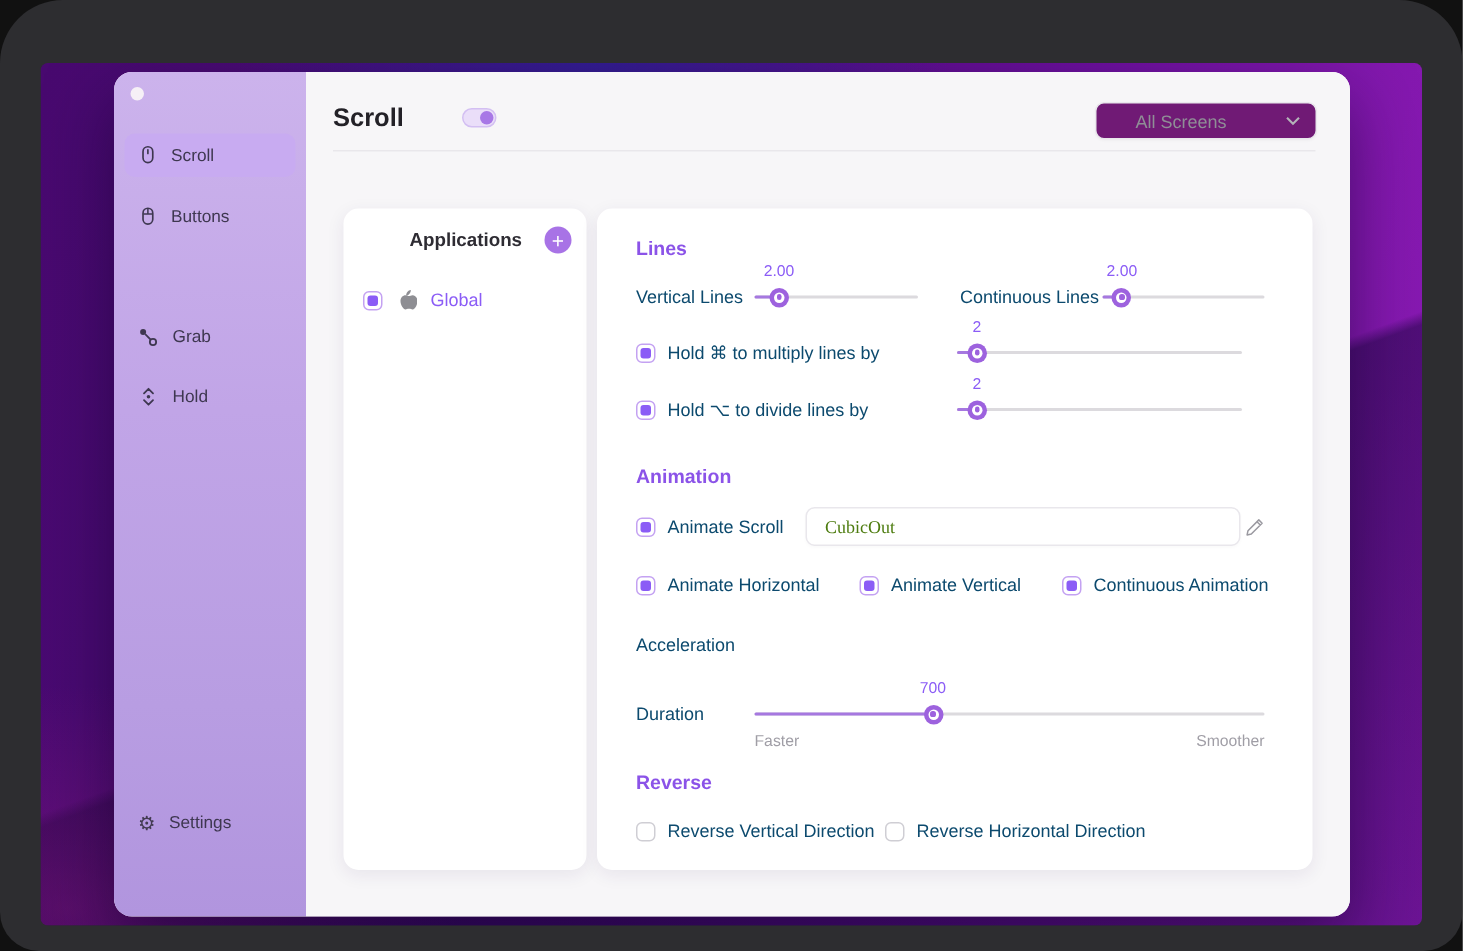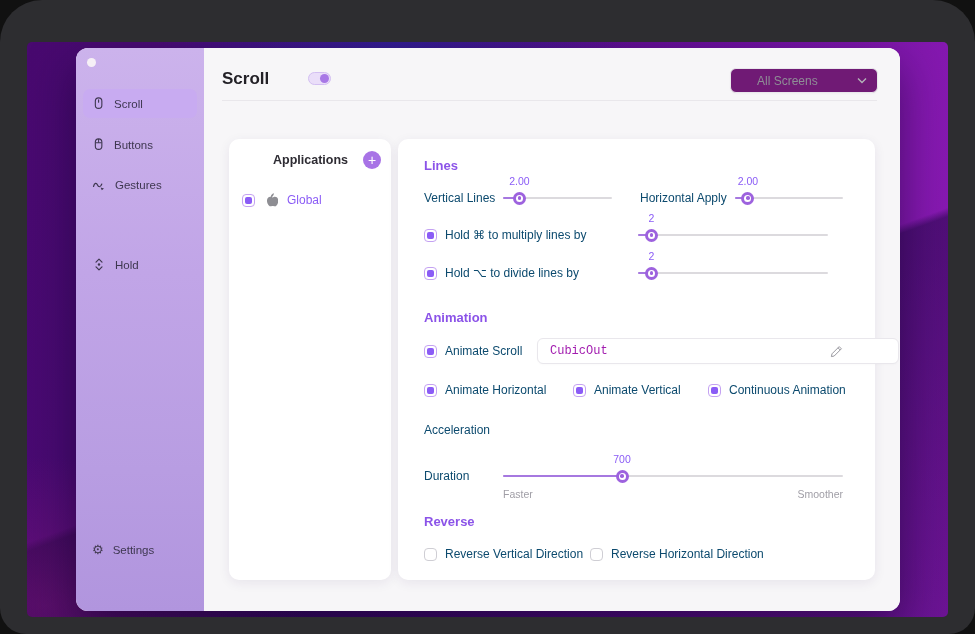--- a/index.html
+++ b/index.html
@@ -53,22 +53,22 @@
   
   .slider { position:absolute; height:20px;text-align:center; }
   .s-track { position:absolute; left:0; right:0; top:9px; height:2px; border-radius:1px; background:#dcdade; }
   .s-fill { position:absolute; left:0; top:9px; height:2px; border-radius:1px; background:#a678e0; width:var(--pct,0%); }
   .s-thumb { position:absolute; top:6.5px; left:var(--pct,0%); width:7px; height:7px; margin-left:-3.5px; border-radius:50%;
     background:#fff; box-shadow:0 0 0 3px #9d62de; display:flex; align-items:center; justify-content:center; }
   .s-dot { width:3.5px; height:3.5px; border-radius:50%; background:#9d62de; }
   .s-value { position:absolute; top:-13px; left:var(--pct,0%); transform:translateX(-50%); font-size:10.5px; color:#8b5cf6; white-space:nowrap; }
   .s-min { position:absolute; left:0; top:22px; font-size:10.5px; color:#a09ea6; }
   .s-max { position:absolute; right:0; top:22px; font-size:10.5px; color:#a09ea6; }
-  .txt-input { position:absolute; left:139px; top:199px; width:362px; height:26px; background:#fff; border:1px solid #e9e7ec; border-radius:6px;
-    font-size:12px; color:#a21caf; padding:0 30px 0 12px; font-family:Liberation Mono, monospace; box-shadow:0 1px 2px rgba(0,0,0,.02); }
+  .txt-input { position:absolute; left:139px; top:199px; width:290px; height:26px; background:#fff; border:1px solid #e9e7ec; border-radius:6px;
+    font-size:12px; color:#4d7c0f; padding:0 30px 0 12px; font-family:Liberation Serif, serif; box-shadow:0 1px 2px rgba(0,0,0,.02); }
   .pencil { position:absolute; left:432px; top:206px; color:#9a99a0; }
 </style>
 </head>
 <body>
 
 <div class="bezel">
  <div class="screen">
   <div class="window">
 
    <aside class="sidebar">
@@ -84,28 +84,29 @@
 
      <div class="side-item" style="top:82px">
        <svg width="13" height="15" viewBox="0 0 14 15">
          <rect x="3.6" y="1.4" width="7" height="11.4" rx="3.5" fill="none" stroke="#3e3750" stroke-width="1.2"></rect>
          <line x1="7.1" y1="1.6" x2="7.1" y2="5.6" stroke="#3e3750" stroke-width="1.1"></line>
          <line x1="3.8" y1="5.6" x2="10.4" y2="5.6" stroke="#3e3750" stroke-width="1.1"></line>
        </svg>
        <span>Buttons</span>
      </div>
 
-     <div class="side-item" style="top:122px">
+
+     <div class="side-item" style="top:162px">
        <svg width="14" height="14" viewBox="0 0 14 14">
-         <path d="M1.5 8.5 C2.5 4.5 4.5 4.5 5.5 7 S8.5 9.5 9.8 6" fill="none" stroke="#3e3750" stroke-width="1.2" stroke-linecap="round"></path>
-         <path d="M8.6 9.6 l3.4 1 -2.2 1.6 z" fill="#3e3750"></path>
-       </svg>
-       <span>Gestures</span>
-     </div>
-
+         <circle cx="3.4" cy="3.4" r="2" fill="#3e3750"></circle>
+         <line x1="4.8" y1="4.8" x2="8.6" y2="8.6" stroke="#3e3750" stroke-width="1.2"></line>
+         <circle cx="10" cy="10" r="2.1" fill="none" stroke="#3e3750" stroke-width="1.2"></circle>
+       </svg>
+       <span>Grab</span>
+     </div>
 
      <div class="side-item" style="top:202px">
        <svg width="14" height="15" viewBox="0 0 14 15">
          <polyline points="4,5.2 7,2.2 10,5.2" fill="none" stroke="#3e3750" stroke-width="1.2" stroke-linecap="round" stroke-linejoin="round"></polyline>
          <circle cx="7" cy="7.5" r="1.2" fill="#3e3750"></circle>
          <polyline points="4,9.8 7,12.8 10,9.8" fill="none" stroke="#3e3750" stroke-width="1.2" stroke-linecap="round" stroke-linejoin="round"></polyline>
        </svg>
        <span>Hold</span>
      </div>
 
@@ -146,21 +147,21 @@
        <div class="row" style="left:26px; top:49px">Vertical Lines</div>
        <div class="slider" style="left: 105px; top: 49px; width: 109px; --pct: 15%;">
          <span class="s-value">2.00</span>
          <span class="s-track"></span>
               <span class="s-fill"></span>
               <span class="s-thumb">
                 <span class="s-dot"></span>
               </span>
        </div>
 
-       <div class="row" style="left:242px; top:49px">Horizontal Apply</div>
+       <div class="row" style="left:242px; top:49px">Continuous Lines</div>
        <div class="slider" style="left: 337px; top: 49px; width: 108px; --pct: 12%;">
          <span class="s-value">2.00</span>
          <span class="s-track"></span>
               <span class="s-fill"></span>
               <span class="s-thumb">
                 <span class="s-dot"></span>
               </span>
        </div>
 
        <div class="row" style="left:26px; top:86px">

